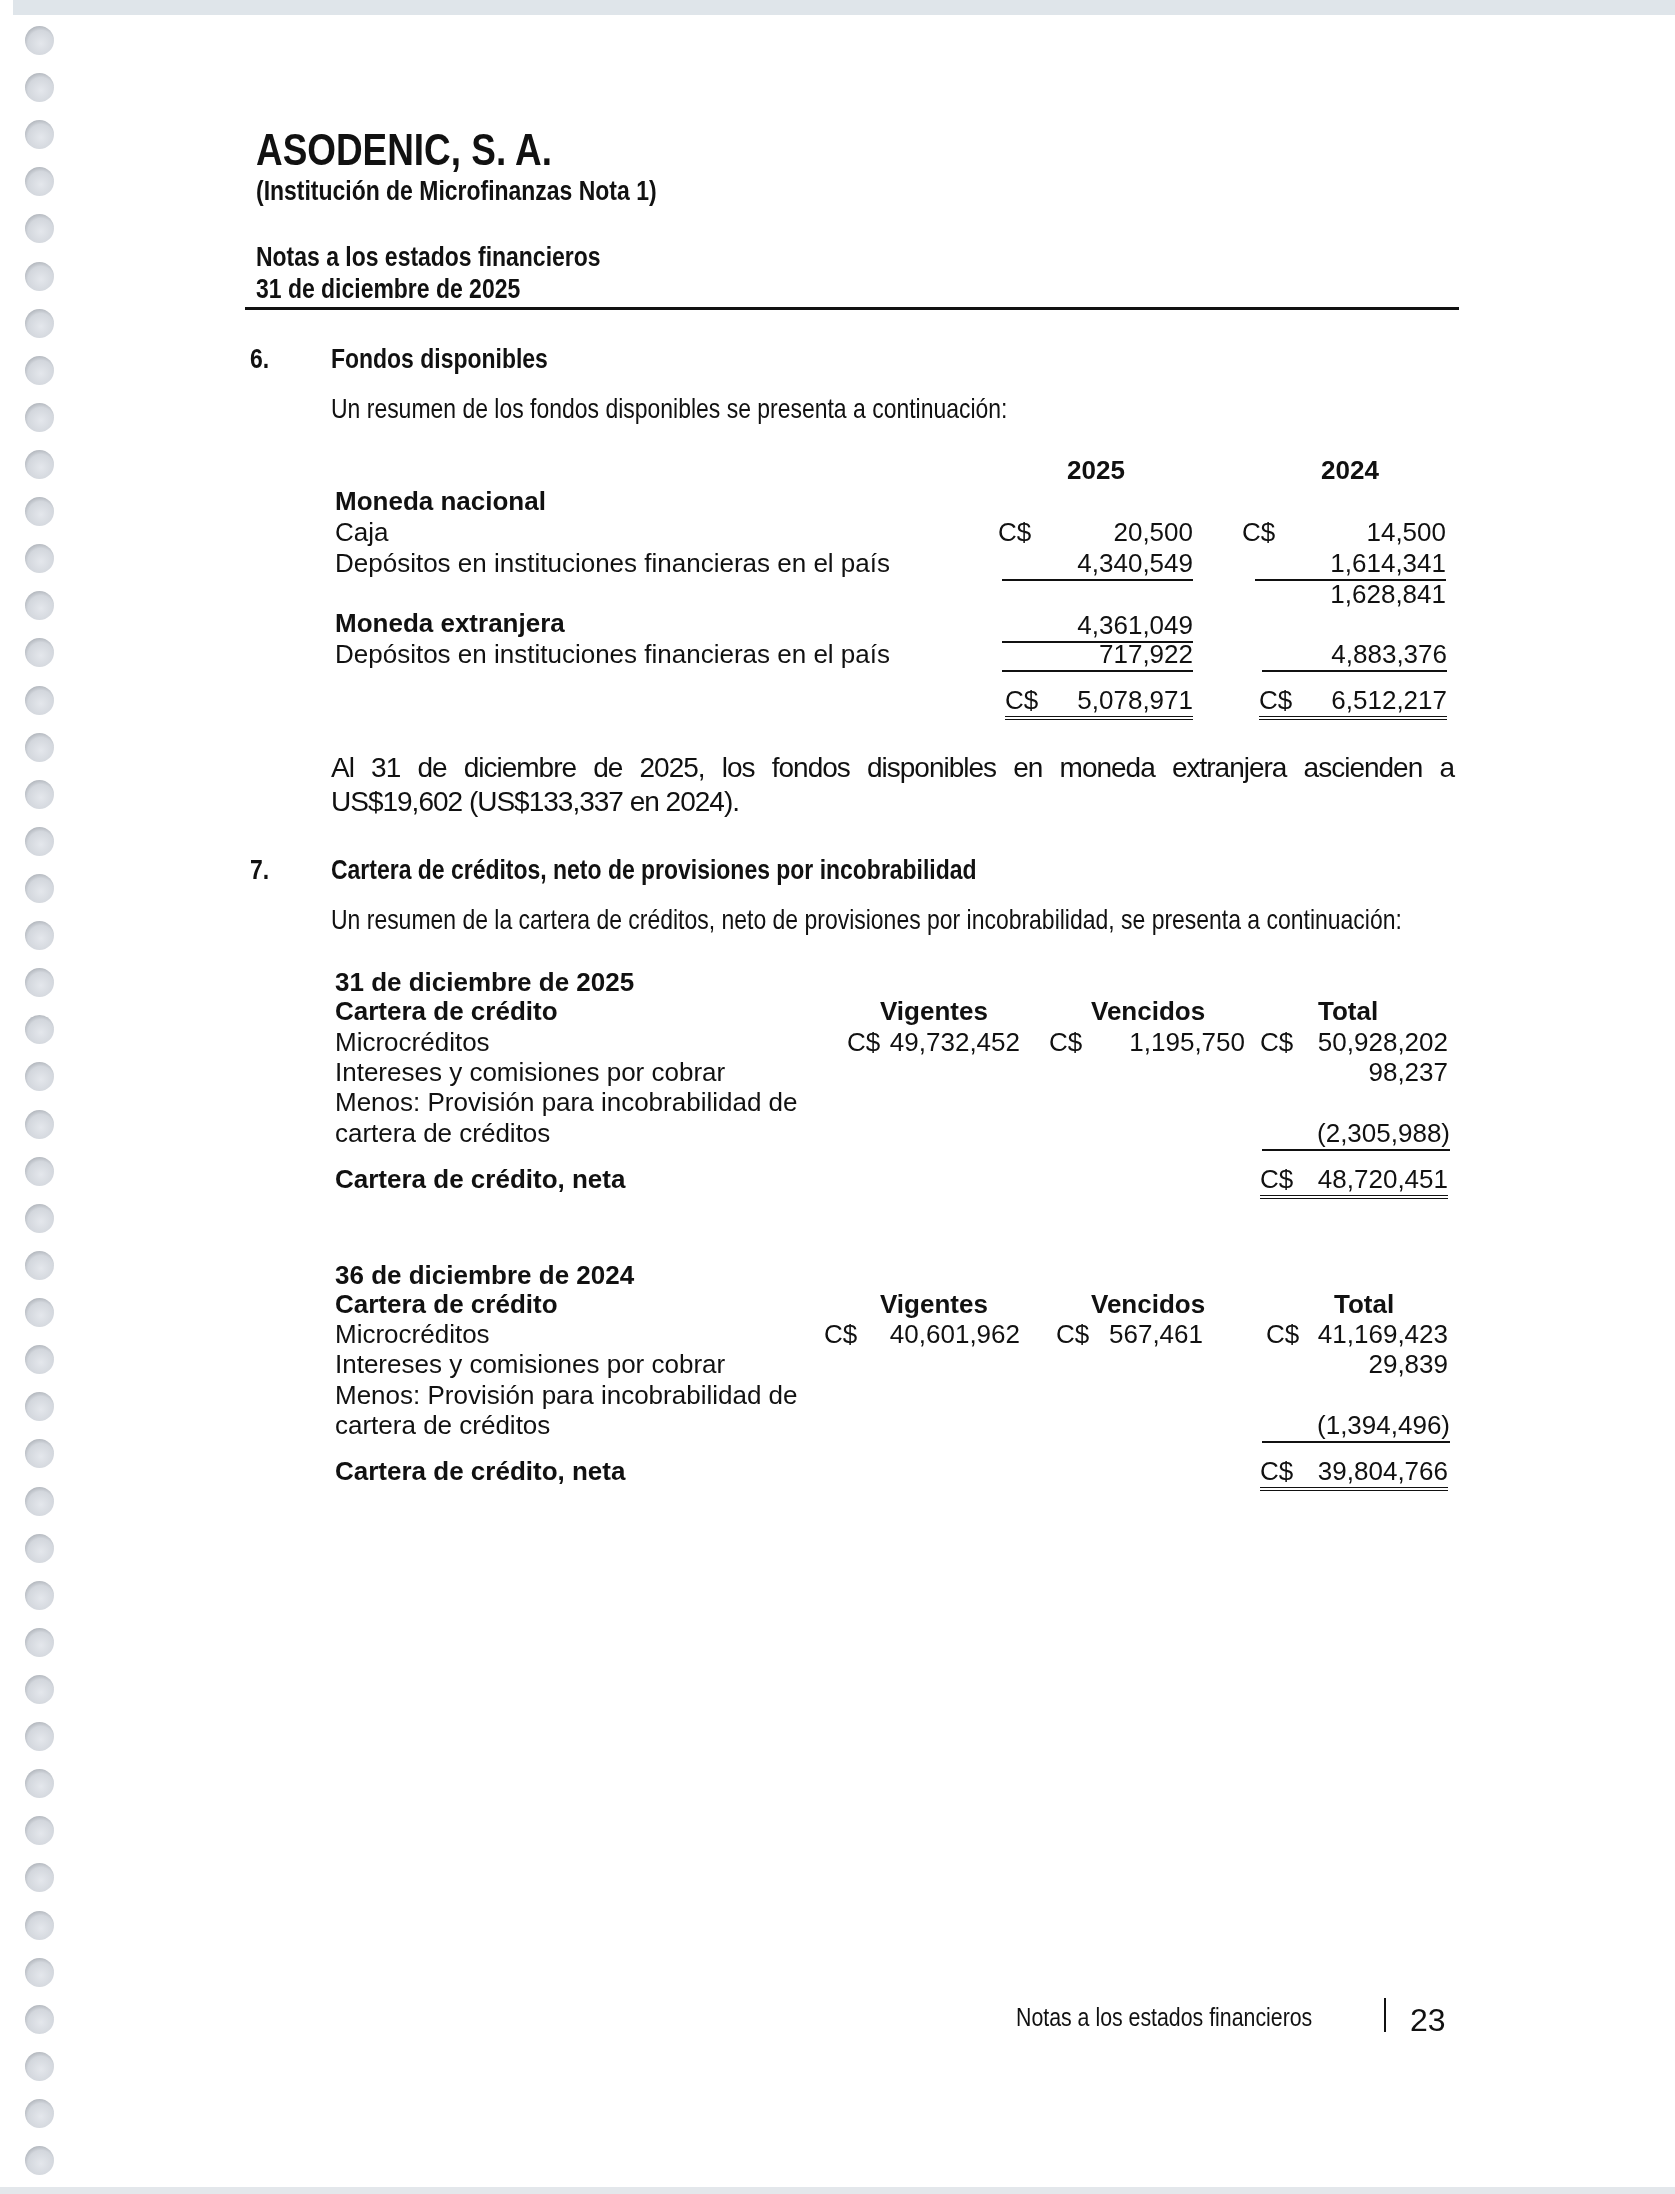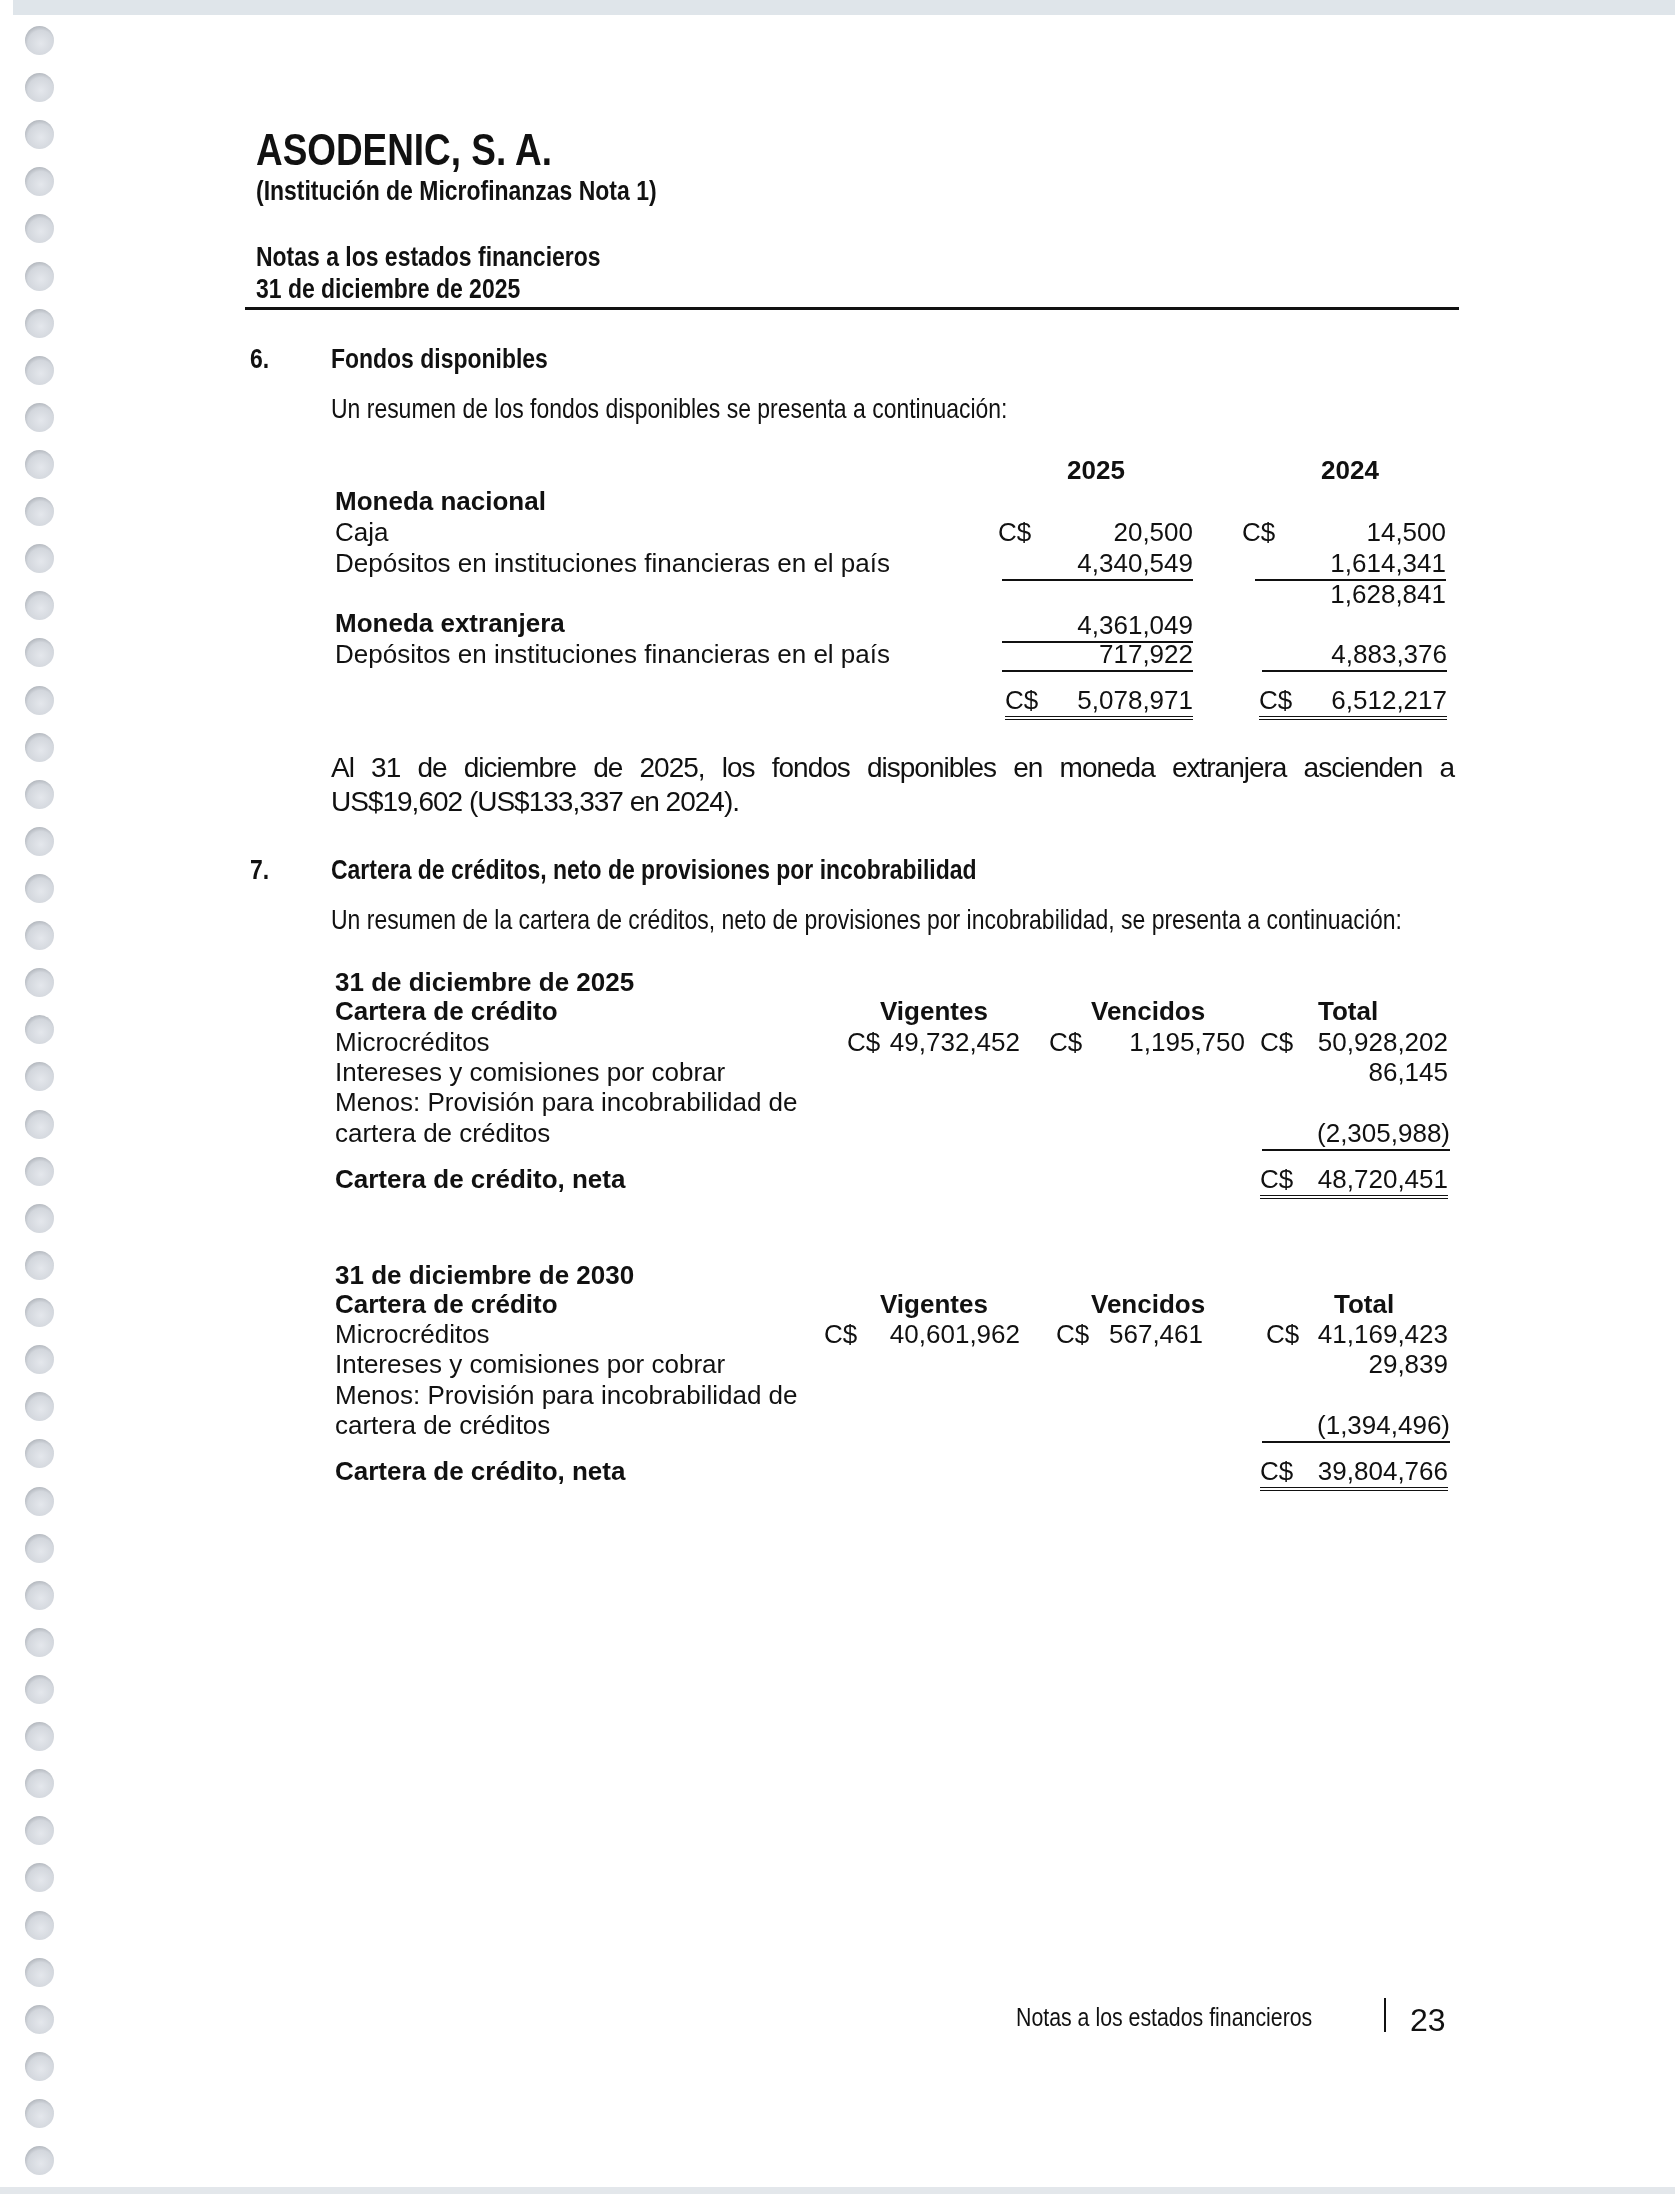--- a/index.html
+++ b/index.html
@@ -146,35 +146,35 @@
 
   <div class="abs tbl" style="left:335px;top:1027px;">Microcréditos</div>
   <div class="abs tbl" style="left:847px;top:1027px;">C$</div>
   <div class="abs tbl r" style="left:876px;top:1027px;width:144px;">49,732,452</div>
   <div class="abs tbl" style="left:1049px;top:1027px;">C$</div>
   <div class="abs tbl r" style="left:1087px;top:1027px;width:158px;">1,195,750</div>
   <div class="abs tbl" style="left:1260px;top:1027px;">C$</div>
   <div class="abs tbl r" style="left:1295px;top:1027px;width:153px;">50,928,202</div>
 
   <div class="abs tbl" style="left:335px;top:1057px;">Intereses y comisiones por cobrar</div>
-  <div class="abs tbl r" style="left:1295px;top:1057px;width:153px;">86,145</div>
+  <div class="abs tbl r" style="left:1295px;top:1057px;width:153px;">98,237</div>
 
   <div class="abs tbl" style="left:335px;top:1087px;">Menos: Provisión para incobrabilidad de</div>
   <div class="abs tbl" style="left:335px;top:1118px;">cartera de créditos</div>
   <div class="abs tbl r ul" style="left:1262px;top:1118px;width:188px;">(2,305,988)</div>
 
   <div class="abs tbl bold" style="left:335px;top:1164px;">Cartera de crédito, neta</div>
   <div class="abs tbl dul" style="left:1260px;top:1164px;width:188px;">
     <span>C$</span>
     <span style="position:absolute;right:0;">48,720,451</span>
   </div>
 </div>
 
 <div>
-  <div class="abs tbl bold" style="left:335px;top:1260px;">31 de diciembre de 2030</div>
+  <div class="abs tbl bold" style="left:335px;top:1260px;">36 de diciembre de 2024</div>
   <div class="abs tbl bold" style="left:335px;top:1289px;">Cartera de crédito</div>
   <div class="abs tbl bold" style="left:880px;top:1289px;">Vigentes</div>
   <div class="abs tbl bold" style="left:1091px;top:1289px;">Vencidos</div>
   <div class="abs tbl bold" style="left:1334px;top:1289px;">Total</div>
 
   <div class="abs tbl" style="left:335px;top:1319px;">Microcréditos</div>
   <div class="abs tbl" style="left:824px;top:1319px;">C$</div>
   <div class="abs tbl r" style="left:876px;top:1319px;width:144px;">40,601,962</div>
   <div class="abs tbl" style="left:1056px;top:1319px;">C$</div>
   <div class="abs tbl r" style="left:1045px;top:1319px;width:158px;">567,461</div>

